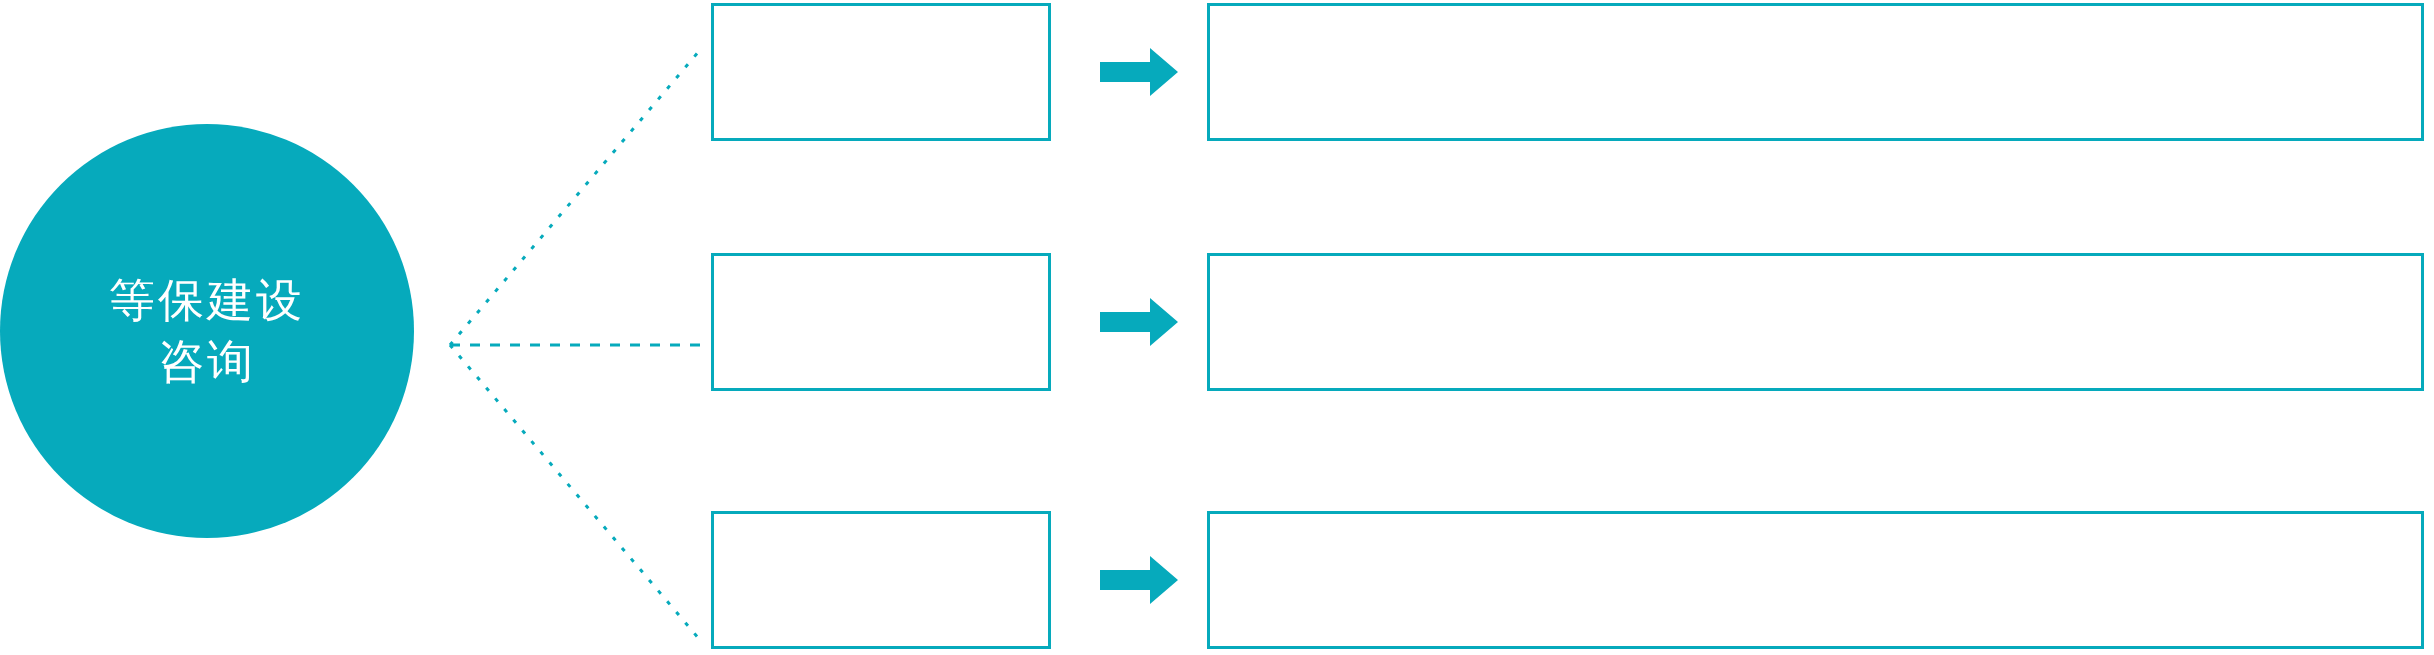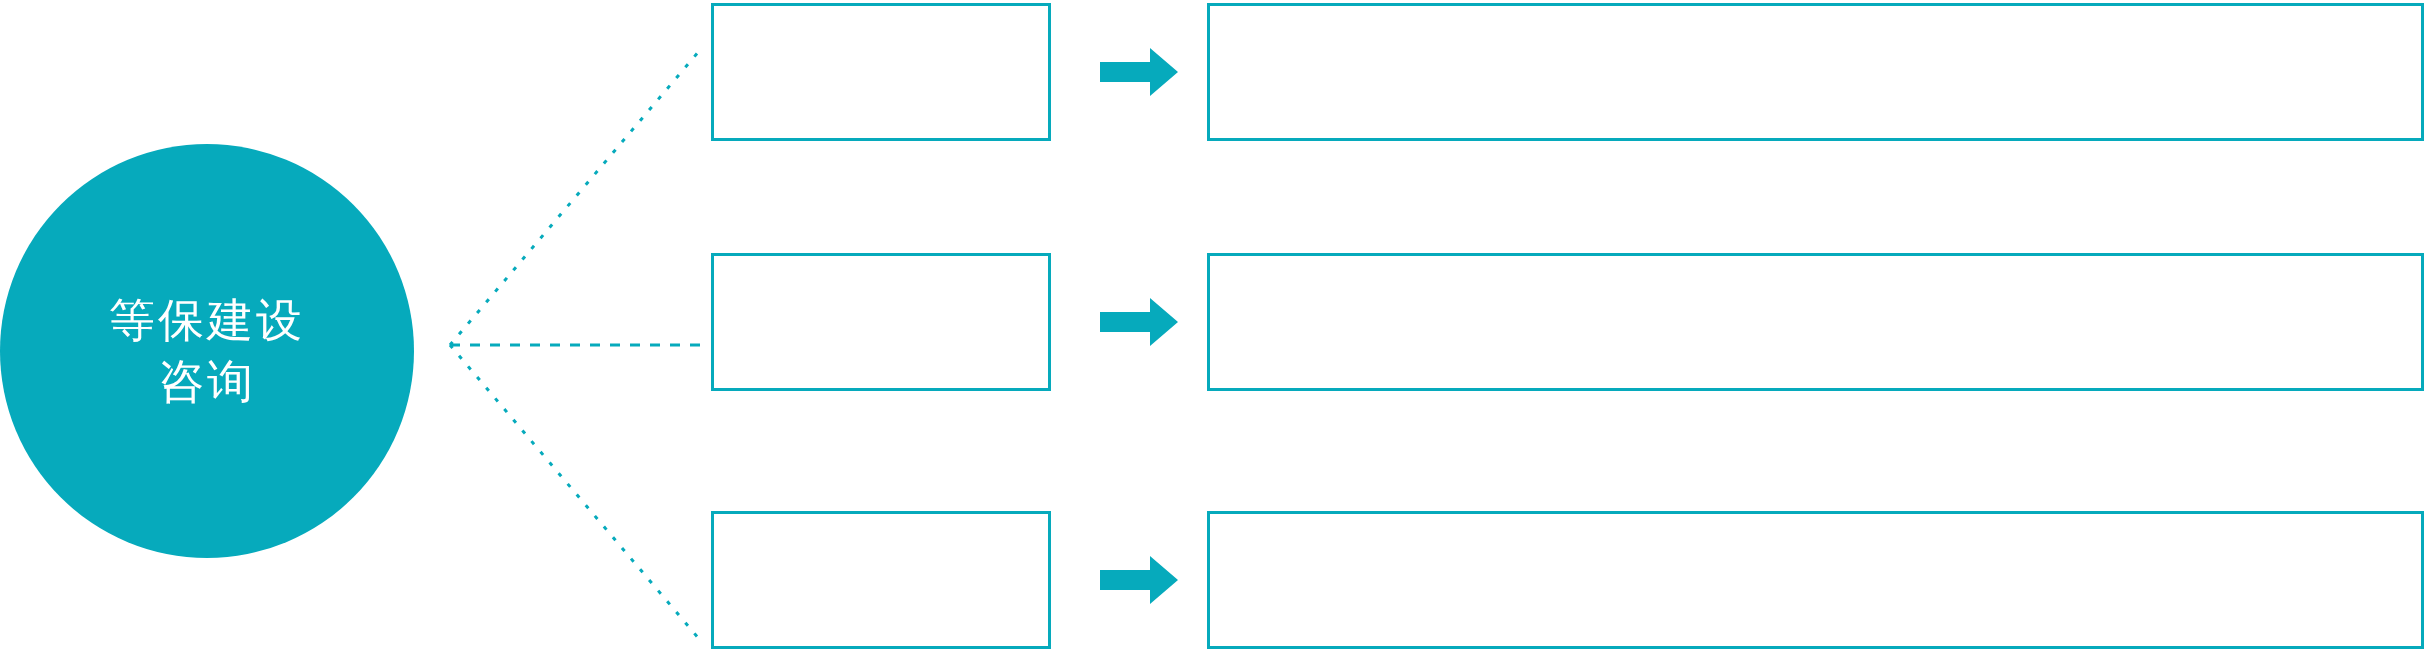--- a/index.html
+++ b/index.html
@@ -24,21 +24,21 @@
     top: 0;
     width: 2434px;
     height: 655px;
     pointer-events: none;
   }
 
   
   .hub-circle {
     position: absolute;
     left: 0px;
-    top: 144px;
+    top: 124px;
     width: 414px;
     height: 414px;
     border-radius: 50%;
     background: #06aabc;
     display: flex;
     flex-direction: column;
     align-items: center;
     justify-content: center;
     box-sizing: border-box;
   }

